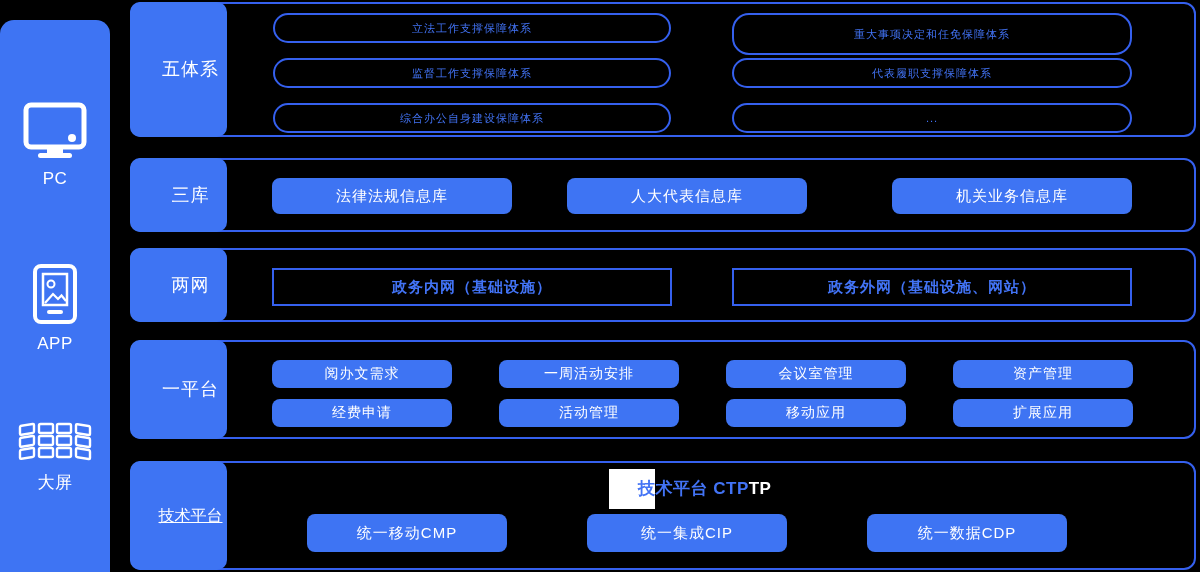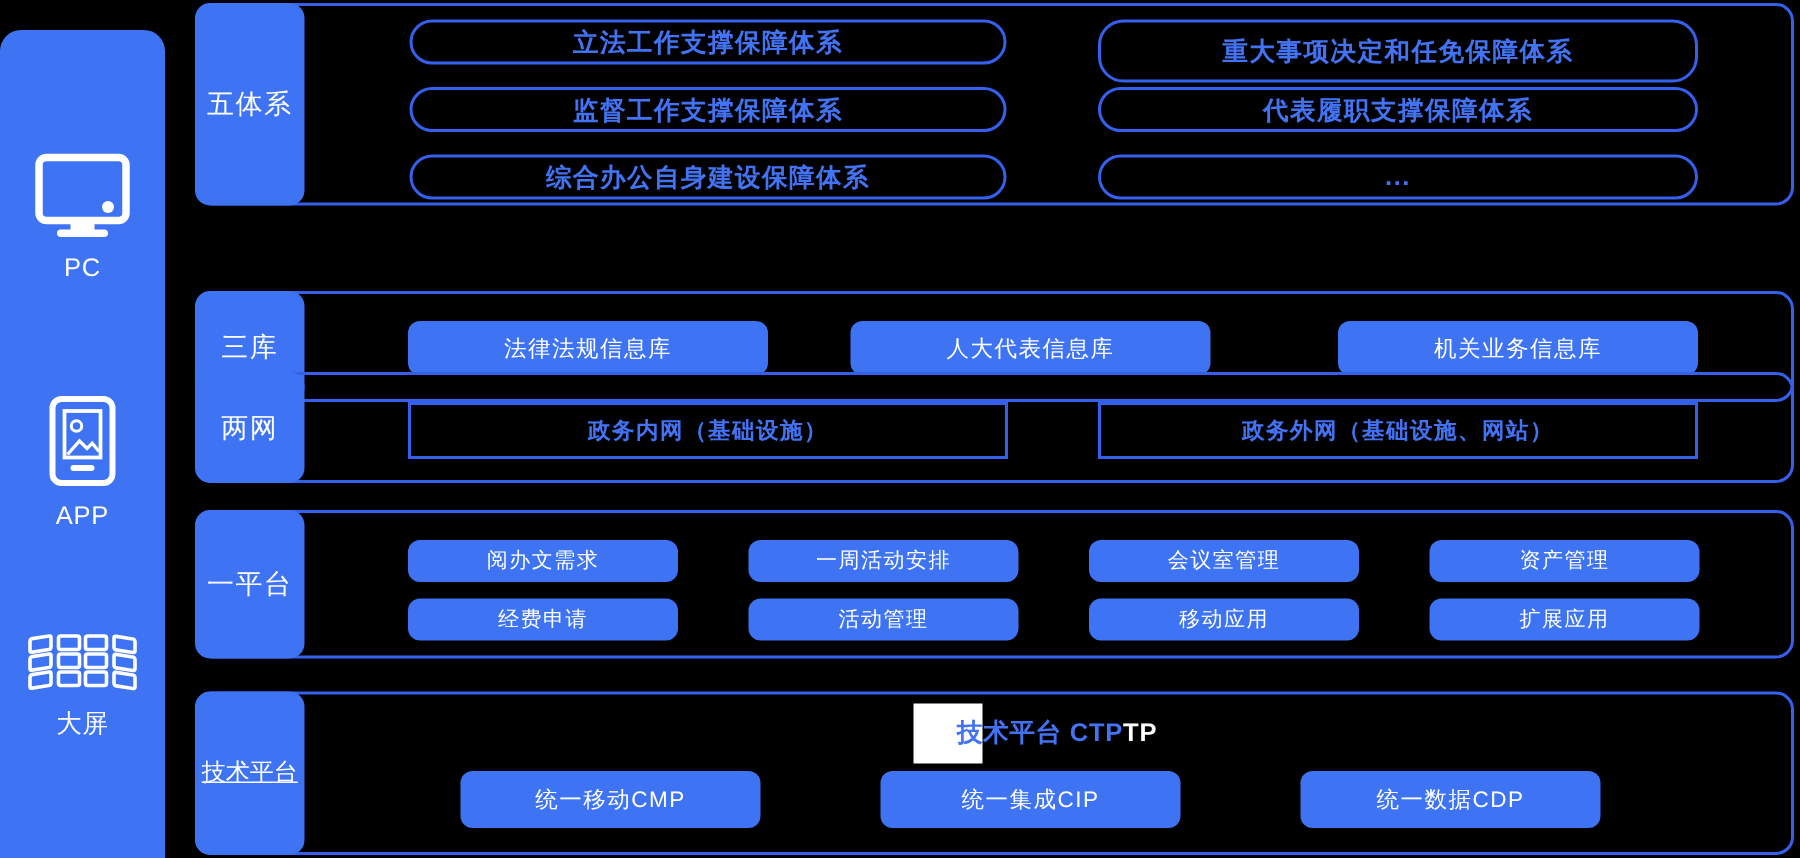--- a/index.html
+++ b/index.html
@@ -23,30 +23,30 @@
   .side-label{color:var(--white);font-size:17px;letter-spacing:.5px;}
   
   .band{
     position:absolute;left:130px;width:1066px;box-sizing:border-box;
     border:2px solid var(--line-blue);border-radius:12px;background:transparent;
   }
   .band-label{
     position:absolute;left:-2px;top:-2px;bottom:-2px;width:73px;
     background:var(--fill-blue);border-radius:10px;
     display:flex;align-items:center;justify-content:center;
-    color:var(--white);font-size:18px;letter-spacing:1px;text-align:center;line-height:1.25;
+    color:var(--white);font-size:18px;letter-spacing:1px;text-align:center;line-height:1.25;padding-left:24px;
   }
   .band-label.small{font-size:16px;letter-spacing:0;text-decoration:underline;}
   .box{
     position:absolute;box-sizing:border-box;display:flex;align-items:center;justify-content:center;
     white-space:nowrap;
   }
   .box.outline-pill{
     border:2px solid var(--line-blue);border-radius:17px;
-    color:var(--text-blue);font-weight:700;font-size:17px;letter-spacing:1px;
+    color:var(--text-blue);font-weight:400;font-size:11px;letter-spacing:1px;
   }
   .box.outline-rect{
     border:2px solid var(--line-blue);border-radius:0;
     color:var(--text-blue);font-weight:700;font-size:15px;letter-spacing:1px;
   }
   .box.fill{
     background:var(--fill-blue);border-radius:8px;
     color:var(--white);font-weight:500;font-size:15px;letter-spacing:1px;
   }
   .box.fill.sm{font-size:14px;}
@@ -121,21 +121,21 @@
   <section class="band" style="top:2px;height:135px;">
     <div class="band-label">五体系</div>
     <div class="box outline-pill" style="left:141px;top:9px;width:398px;height:30px;">立法工作支撑保障体系</div>
     <div class="box outline-pill" style="left:141px;top:54px;width:398px;height:30px;">监督工作支撑保障体系</div>
     <div class="box outline-pill" style="left:141px;top:99px;width:398px;height:30px;">综合办公自身建设保障体系</div>
     <div class="box outline-pill" style="left:600px;top:9px;width:400px;height:42px;">重大事项决定和任免保障体系</div>
     <div class="box outline-pill" style="left:600px;top:54px;width:400px;height:30px;">代表履职支撑保障体系</div>
     <div class="box outline-pill" style="left:600px;top:99px;width:400px;height:30px;">...</div>
   </section>
 
-  <section class="band" style="top:158px;height:74px;margin-top:36px;">
+  <section class="band" style="top:158px;height:74px;">
     <div class="band-label">三库</div>
     <div class="box fill" style="left:140px;top:18px;width:240px;height:36px;">法律法规信息库</div>
     <div class="box fill" style="left:435px;top:18px;width:240px;height:36px;">人大代表信息库</div>
     <div class="box fill" style="left:760px;top:18px;width:240px;height:36px;">机关业务信息库</div>
   </section>
 
   <section class="band" style="top:248px;height:74px;">
     <div class="band-label">两网</div>
     <div class="box outline-rect" style="left:140px;top:18px;width:400px;height:38px;">政务内网（基础设施）</div>
     <div class="box outline-rect" style="left:600px;top:18px;width:400px;height:38px;">政务外网（基础设施、网站）</div>

